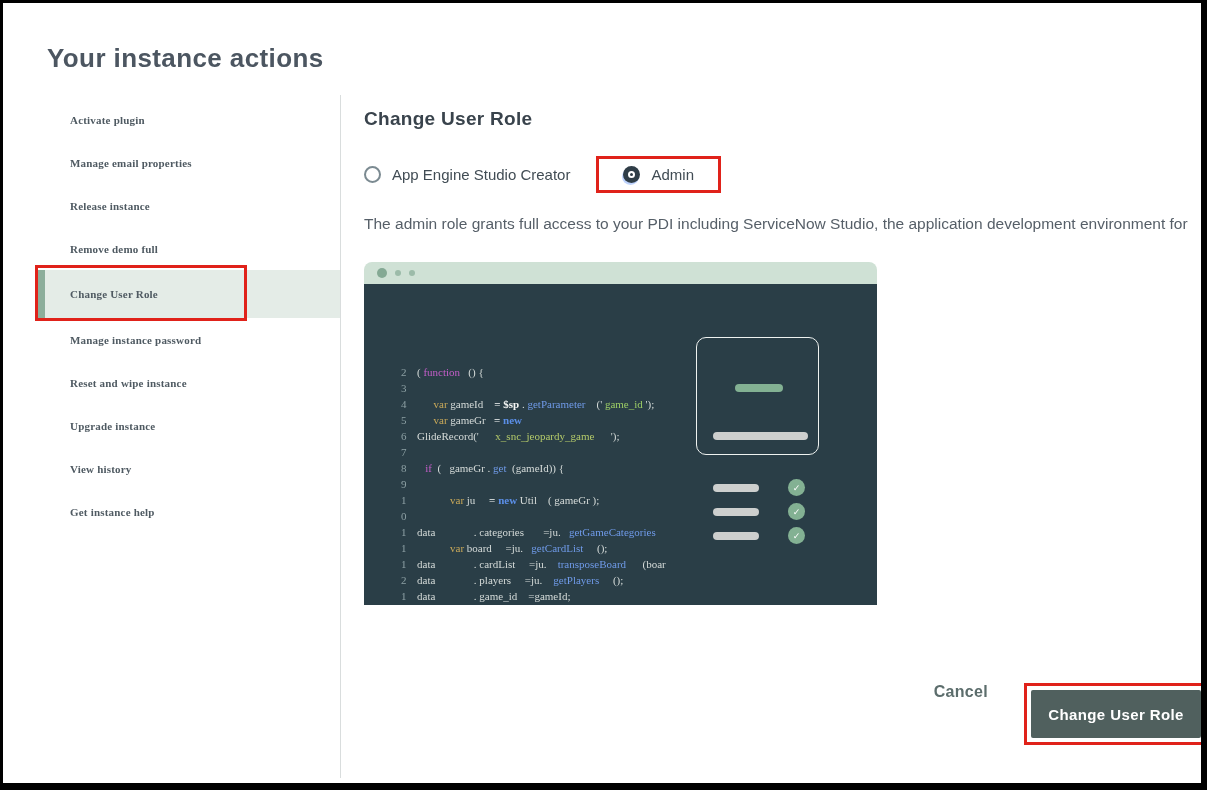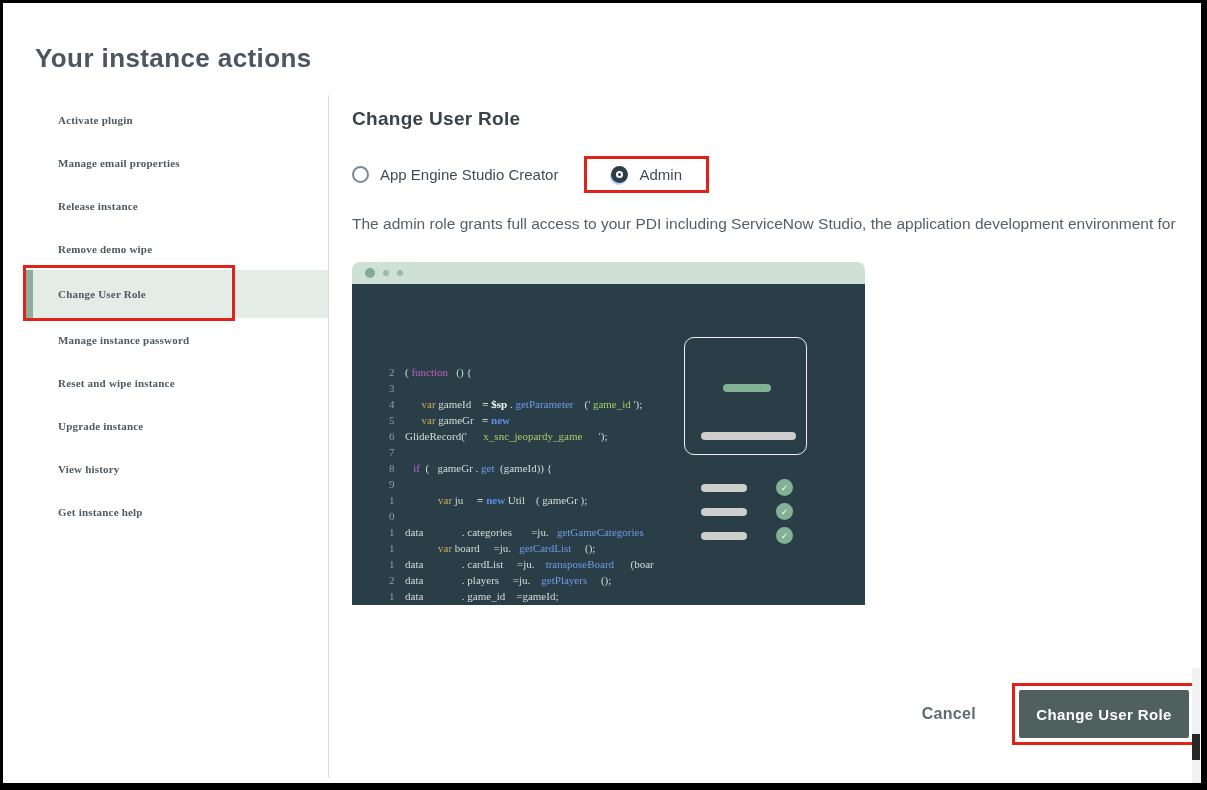--- a/index.html
+++ b/index.html
@@ -13,21 +13,21 @@
     --pill-gray: #cdcfce;
     --text-dark: #4c5661;
   }
   *{box-sizing:border-box;margin:0;padding:0;}
   html,body{width:1207px;height:790px;overflow:hidden;}
   body{font-family:"Liberation Sans", sans-serif;background:#fff;}
   .frame{
     width:1207px;height:790px;
     border-top:3px solid #000;border-left:3px solid #000;
     border-right:6px solid #000;border-bottom:7px solid #000;
-    background:#fff;position:relative;
+    background:#fff;position:relative;padding-left:12px;
   }
   .window{position:relative;width:100%;height:100%;background:#fff;overflow:hidden;}
 
   .page-title{
     position:absolute;left:32px;top:40px;
     font-size:26px;font-weight:600;color:var(--text-dark);letter-spacing:.4px;
   }
 
   
   .sidebar{position:absolute;left:22px;top:95px;width:303px;}
@@ -97,21 +97,21 @@
   .pill.long{width:95px;margin-top:8px;}
   .card-row{display:flex;align-items:center;justify-content:space-between;margin-top:7px;height:17px;}
   .pill.short{width:46px;}
   .check-circle{
     width:17px;height:17px;border-radius:50%;background:var(--card-green);
     color:#fff;font-size:9px;font-weight:bold;display:flex;align-items:center;justify-content:center;
     font-family:"DejaVu Sans", sans-serif;
   }
 
   
-  .footer{display:flex;align-items:center;justify-content:flex-end;margin-top:78px;}
+  .footer{display:flex;justify-content:flex-end;margin-top:78px;}
   .cancel-link{font-size:16px;font-weight:600;color:#5c6d6c;letter-spacing:.3px;cursor:pointer;margin-right:36px;}
   .ann-btn{border:3px solid var(--red);padding:4px;}
   .submit-btn{
     width:170px;height:48px;background:var(--btn-bg);color:#fff;border:none;
     font-family:"Liberation Sans", sans-serif;font-size:15px;font-weight:600;letter-spacing:.4px;
     border-radius:2px;cursor:pointer;
   }
 
   
   .scrollbar{position:absolute;left:1189px;top:665px;width:8px;height:115px;background:#f1f1f1;}
@@ -129,21 +129,21 @@
         <div class="side-item">
           <span>Activate plugin</span>
         </div>
         <div class="side-item">
           <span>Manage email properties</span>
         </div>
         <div class="side-item">
           <span>Release instance</span>
         </div>
         <div class="side-item">
-          <span>Remove demo wipe</span>
+          <span>Remove demo full</span>
         </div>
         <div class="side-item selected">
           <span class="accent"></span>
           <div class="ann-side"></div>
           <span>Change User Role</span>
         </div>
         <div class="side-item">
           <span>Manage instance password</span>
         </div>
         <div class="side-item">

